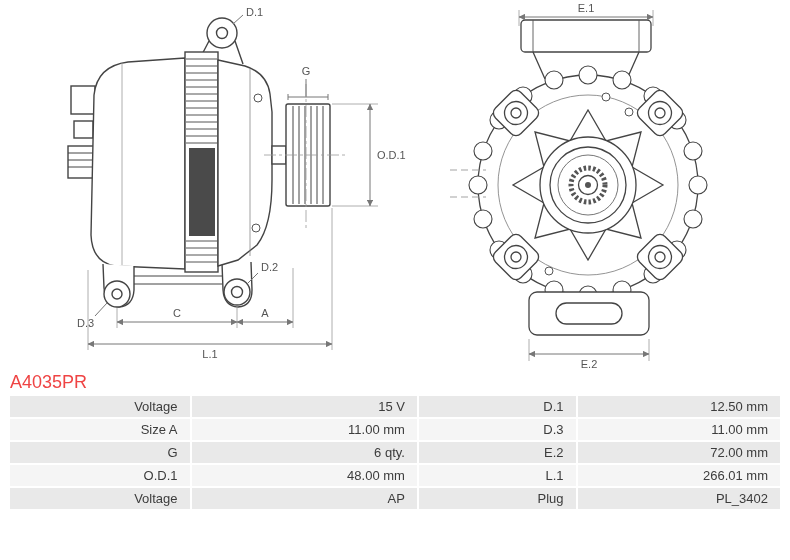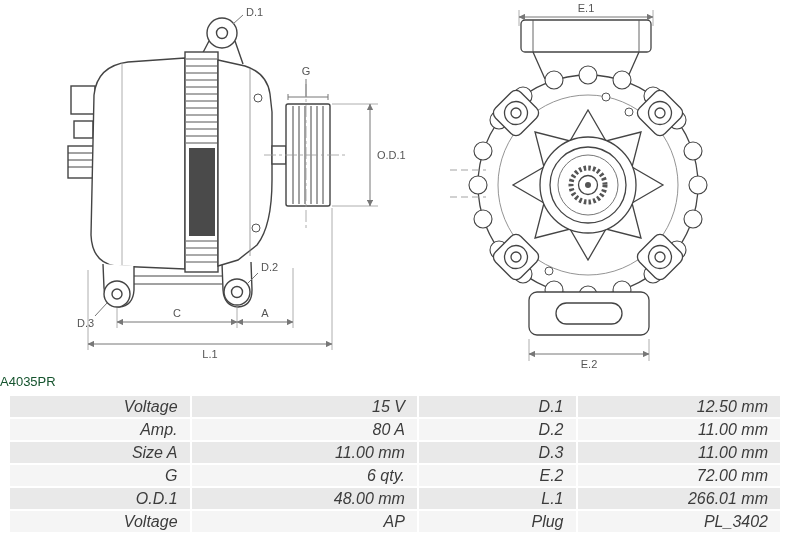--- a/index.html
+++ b/index.html
@@ -1,24 +1,24 @@
 <!DOCTYPE html>
 <html><head>
 <meta charset="utf-8">
 <style>
   * { margin:0; padding:0; box-sizing:border-box; }
   html,body { width:790px; height:560px; background:#ffffff; overflow:hidden;
               font-family:"Liberation Sans", sans-serif; }
   .page { width:644px; height:560px; background:#fff; }
   .drawing-area { width:790px; height:372px; }
   svg text { font-family:"Liberation Sans", sans-serif; font-size:11px; fill:#555; }
-  .part-number { height:22px; line-height:20px;
-                 font-size:13px; color:#14532d; cursor:pointer; }
+  .part-number { padding-left:10px; height:22px; line-height:20px;
+                 font-size:18px; color:#ef4444; cursor:pointer; }
   table.specs { width:774px; margin:0 8px; border-collapse:separate; border-spacing:2px;
-                font-size:16px; color:#3c3c3c; table-layout:fixed;font-style:italic; }
+                font-size:13px; color:#3c3c3c; table-layout:fixed; }
   table.specs td { padding:3px 12px; text-align:right; height:15px; line-height:15px;
                    white-space:nowrap; overflow:hidden; }
   table.specs tr:nth-child(odd) td  { background:#e9e9e9; }
   table.specs tr:nth-child(even) td { background:#f5f5f5; }
 </style>
 </head>
 <body>
 
 <div class="page">
 
@@ -214,26 +214,20 @@
         <col style="width:26.5%">
     </colgroup>
     <tbody>
       <tr>
         <td>Voltage</td>
         <td>15 V</td>
         <td>D.1</td>
         <td>12.50 mm</td>
       </tr>
       <tr>
-        <td>Amp.</td>
-        <td>80 A</td>
-        <td>D.2</td>
-        <td>11.00 mm</td>
-      </tr>
-      <tr>
         <td>Size A</td>
         <td>11.00 mm</td>
         <td>D.3</td>
         <td>11.00 mm</td>
       </tr>
       <tr>
         <td>G</td>
         <td>6 qty.</td>
         <td>E.2</td>
         <td>72.00 mm</td>

